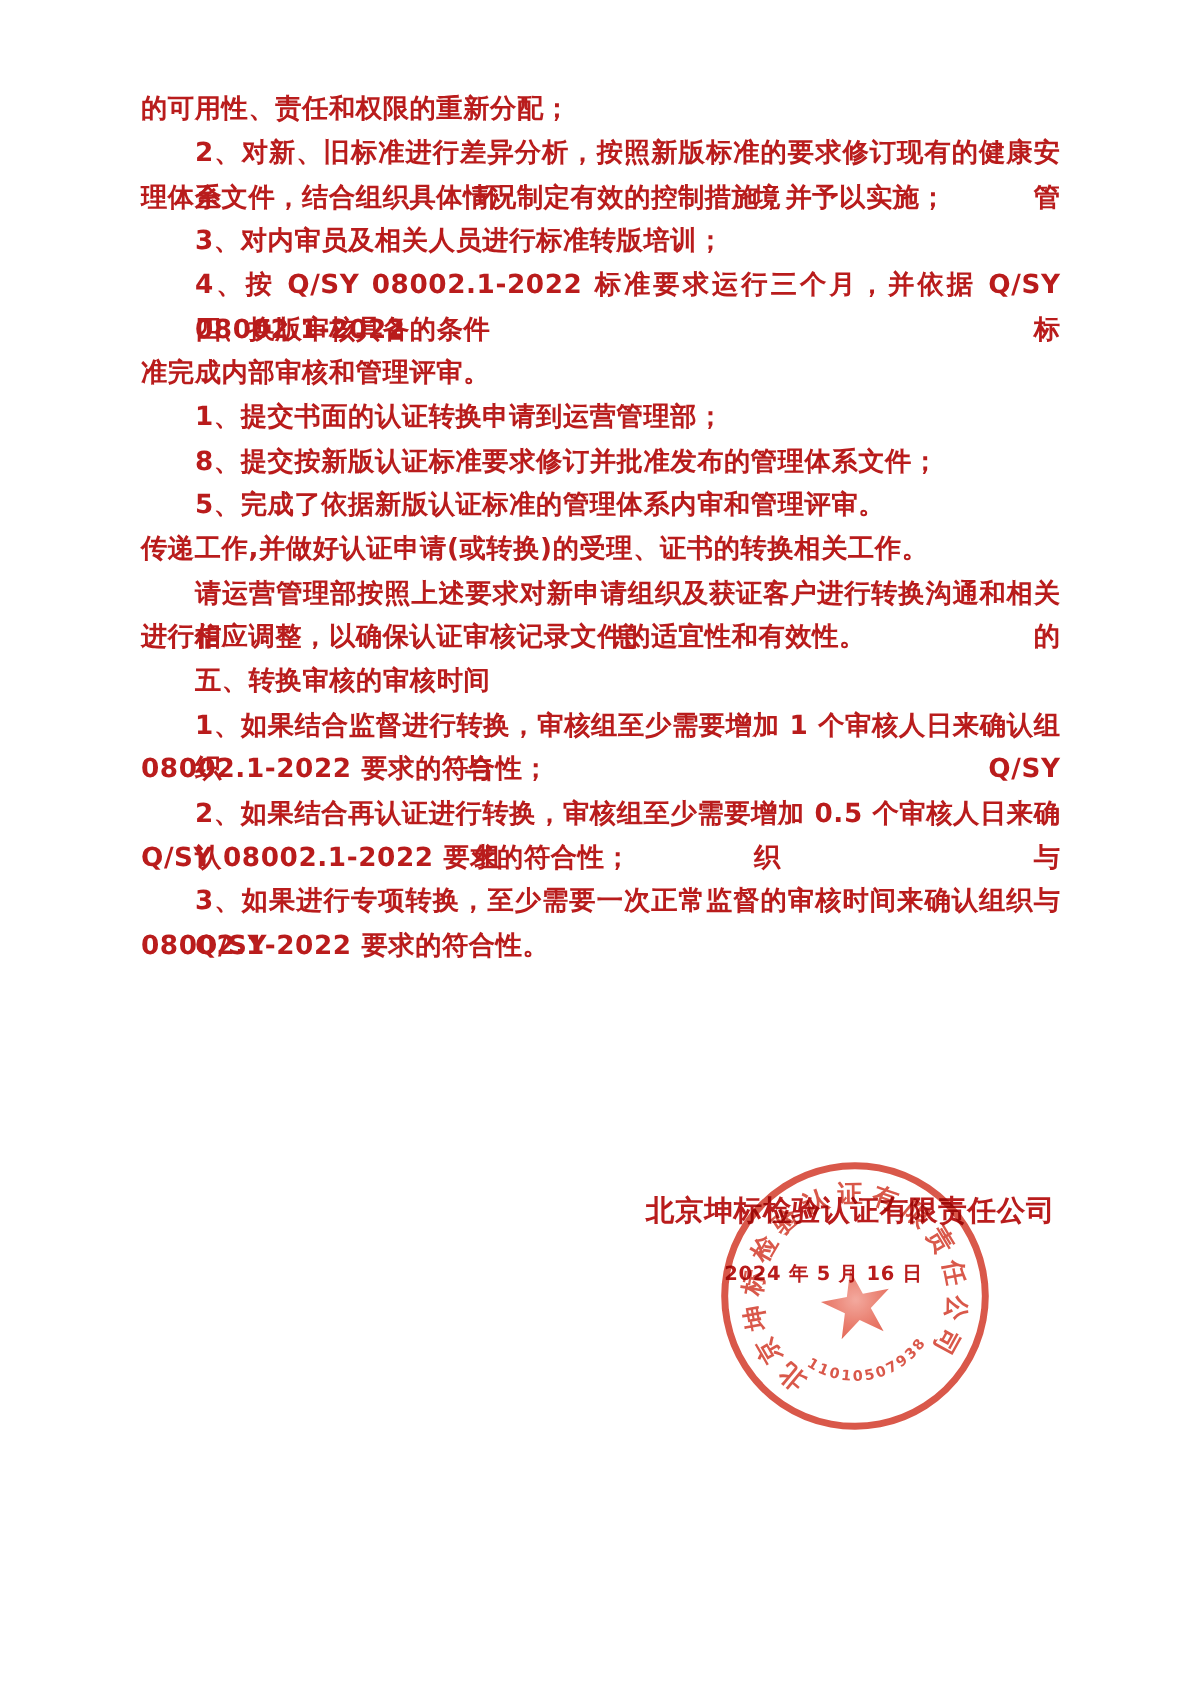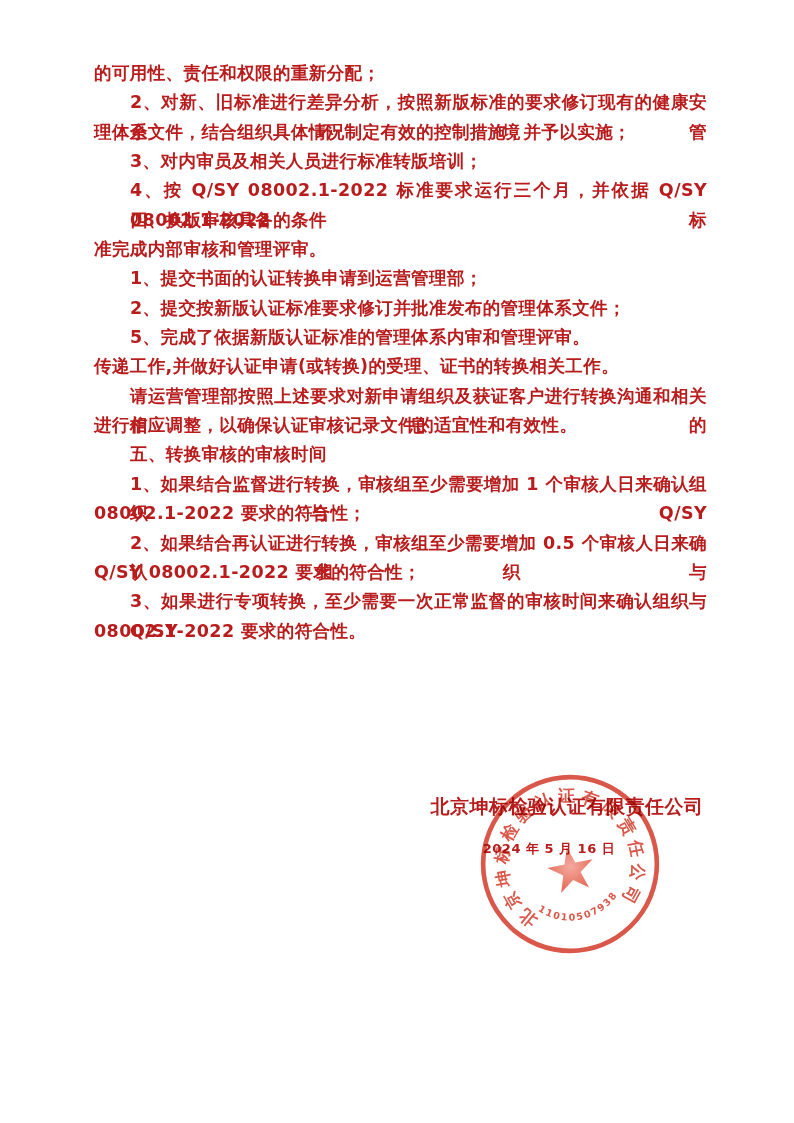--- a/index.html
+++ b/index.html
@@ -75,21 +75,21 @@
 
   <div class="body-text">
       <div class="line">的可用性、责任和权限的重新分配；</div>
       <div class="line indent fill">2、对新、旧标准进行差异分析，按照新版标准的要求修订现有的健康安全环境管</div>
       <div class="line">理体系文件，结合组织具体情况制定有效的控制措施，并予以实施；</div>
       <div class="line indent">3、对内审员及相关人员进行标准转版培训；</div>
       <div class="line indent fill">4、按 Q/SY 08002.1-2022 标准要求运行三个月，并依据 Q/SY 08002.1-2022 标</div>
       <div class="line indent">四、换版审核具备的条件</div>
       <div class="line">准完成内部审核和管理评审。</div>
       <div class="line indent">1、提交书面的认证转换申请到运营管理部；</div>
-      <div class="line indent">2、提交按新版认证标准要求修订并批准发布的管理体系文件；</div>
+      <div class="line indent">8、提交按新版认证标准要求修订并批准发布的管理体系文件；</div>
       <div class="line indent">5、完成了依据新版认证标准的管理体系内审和管理评审。</div>
       <div class="line">传递工作,并做好认证申请(或转换)的受理、证书的转换相关工作。</div>
       <div class="line indent fill">请运营管理部按照上述要求对新申请组织及获证客户进行转换沟通和相关信息的</div>
       <div class="line">进行相应调整，以确保认证审核记录文件的适宜性和有效性。</div>
       <div class="line indent">五、转换审核的审核时间</div>
       <div class="line indent fill">1、如果结合监督进行转换，审核组至少需要增加 1 个审核人日来确认组织与 Q/SY</div>
       <div class="line">08002.1-2022 要求的符合性；</div>
       <div class="line indent fill">2、如果结合再认证进行转换，审核组至少需要增加 0.5 个审核人日来确认组织与</div>
       <div class="line">Q/SY 08002.1-2022 要求的符合性；</div>
       <div class="line indent fill">3、如果进行专项转换，至少需要一次正常监督的审核时间来确认组织与 Q/SY</div>

